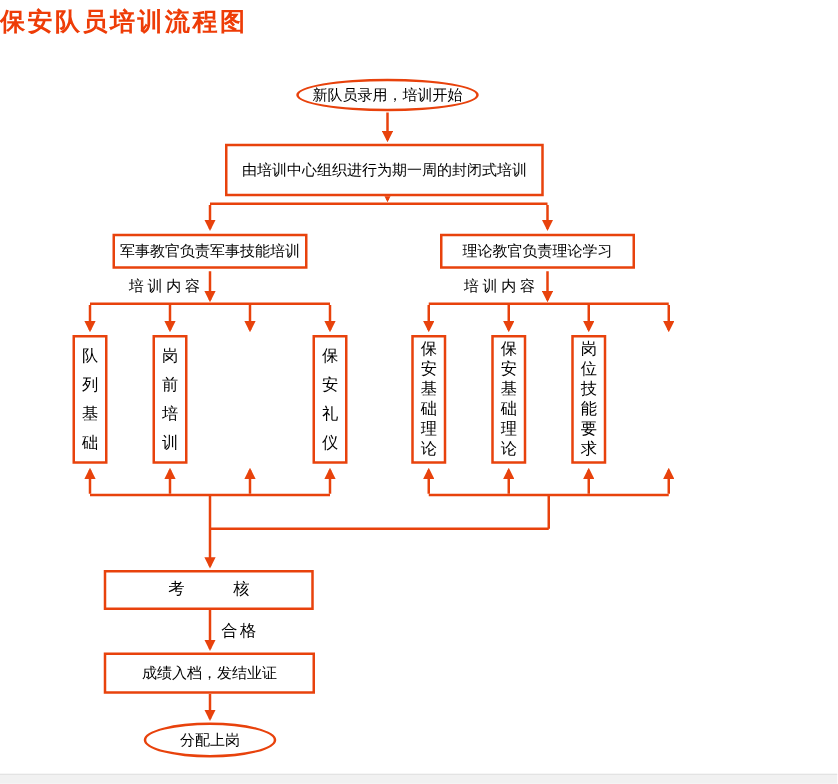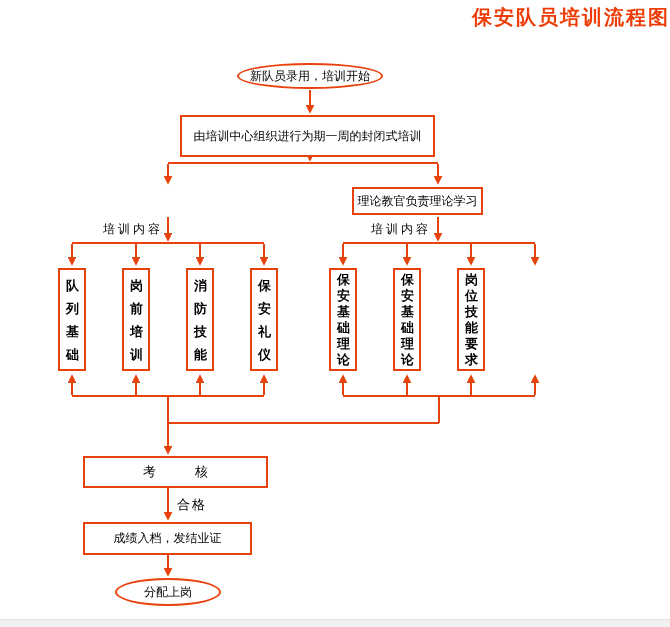--- a/index.html
+++ b/index.html
@@ -6,36 +6,36 @@
     --accent:#e8420c; --title:#ee3c07; --heading:#17171c; --text:#000000; --background:#ffffff;
   }
   html,body{margin:0;padding:0;}
   body{
     width:670px;height:627px;background:var(--background);
     font-family:"DejaVu Sans",sans-serif;color:var(--text);
     position:relative;overflow:hidden;
   }
   .page{position:absolute;left:0;top:0;width:670px;height:627px;}
   .title{
-    position:absolute;left:0;top:4px;width:670px;text-align:right;
+    position:absolute;left:0;top:4px;width:670px;text-align:left;
     font-size:20px;font-weight:bold;letter-spacing:2px;color:var(--title);
   }
   .heading{
     position:absolute;left:21px;top:33px;font-size:16px;font-weight:bold;
     color:var(--heading);font-family:"DejaVu Serif",serif;
   }
   .node{
     position:absolute;box-sizing:border-box;border:2px solid var(--accent);
     background:var(--background);display:flex;align-items:center;justify-content:center;
     font-size:12px;color:var(--text);text-align:center;line-height:1.25;
   }
   .ellipse{border-radius:50%;}
   .vrect{width:28px;top:268px;height:103px;}
-  .vtext{display:block;width:14px;margin:0 auto;word-break:break-all;text-align:right;
-         font-size:13px;line-height:23px;font-weight:bold;}
+  .vtext{display:block;width:14px;margin:0 auto;word-break:break-all;text-align:center;
+         font-size:13px;line-height:23px;}
   .six .vtext{line-height:16px;}
   .flabel{
     position:absolute;font-size:12px;color:var(--text);letter-spacing:3px;white-space:nowrap;
   }
   .connectors{position:absolute;left:0;top:0;pointer-events:none;color:var(--accent);}
   .bottom-strip{position:absolute;left:0;top:619px;width:670px;height:8px;background:#f1f1f1;
                 border-top:1px solid #e3e3e3;}
 </style>
 </head>
 <body>
@@ -103,51 +103,51 @@
   <div class="title">保安队员培训流程图</div>
 
   <div class="node ellipse" style="left:237px;top:63px;width:146px;height:26px;">
     <span>新队员录用，培训开始</span>
   </div>
 
   <div class="node" style="left:180px;top:115px;width:255px;height:42px;">
     <span>由培训中心组织进行为期一周的封闭式培训</span>
   </div>
 
-  <div class="node" style="left:352px;top:187px;width:131px;height:28px;">
+  <div class="node" style="left:90px;top:187px;width:156px;height:28px;">
+    <span>军事教官负责军事技能培训</span>
+  </div>
+  <div class="node" style="left:352px;top:187px;width:156px;height:28px;">
     <span>理论教官负责理论学习</span>
   </div>
 
   <div class="flabel" style="left:103px;top:221px;">培训内容</div>
   <div class="flabel" style="left:371px;top:221px;">培训内容</div>
 
   <div class="node vrect" style="left:58px;">
     <span class="vtext">队列基础</span>
   </div>
   <div class="node vrect" style="left:122px;">
     <span class="vtext">岗前培训</span>
-  </div>
-  <div class="node vrect" style="left:186px;">
-    <span class="vtext">消防技能</span>
   </div>
   <div class="node vrect" style="left:250px;">
     <span class="vtext">保安礼仪</span>
   </div>
 
   <div class="node vrect six" style="left:329px;">
     <span class="vtext">保安基础理论</span>
   </div>
   <div class="node vrect six" style="left:393px;">
     <span class="vtext">保安基础理论</span>
   </div>
   <div class="node vrect six" style="left:457px;">
     <span class="vtext">岗位技能要求</span>
   </div>
 
-  <div class="node" style="left:83px;top:456px;width:185px;height:32px;font-size:13px;">
+  <div class="node" style="left:83px;top:456px;width:168px;height:32px;font-size:13px;">
     <span>考　　　核</span>
   </div>
 
   <div class="flabel" style="left:177px;top:496px;letter-spacing:2px;font-size:13px;">合格</div>
 
   <div class="node" style="left:83px;top:522px;width:169px;height:33px;">
     <span>成绩入档，发结业证</span>
   </div>
 
   <div class="node ellipse" style="left:115px;top:578px;width:106px;height:28px;">

